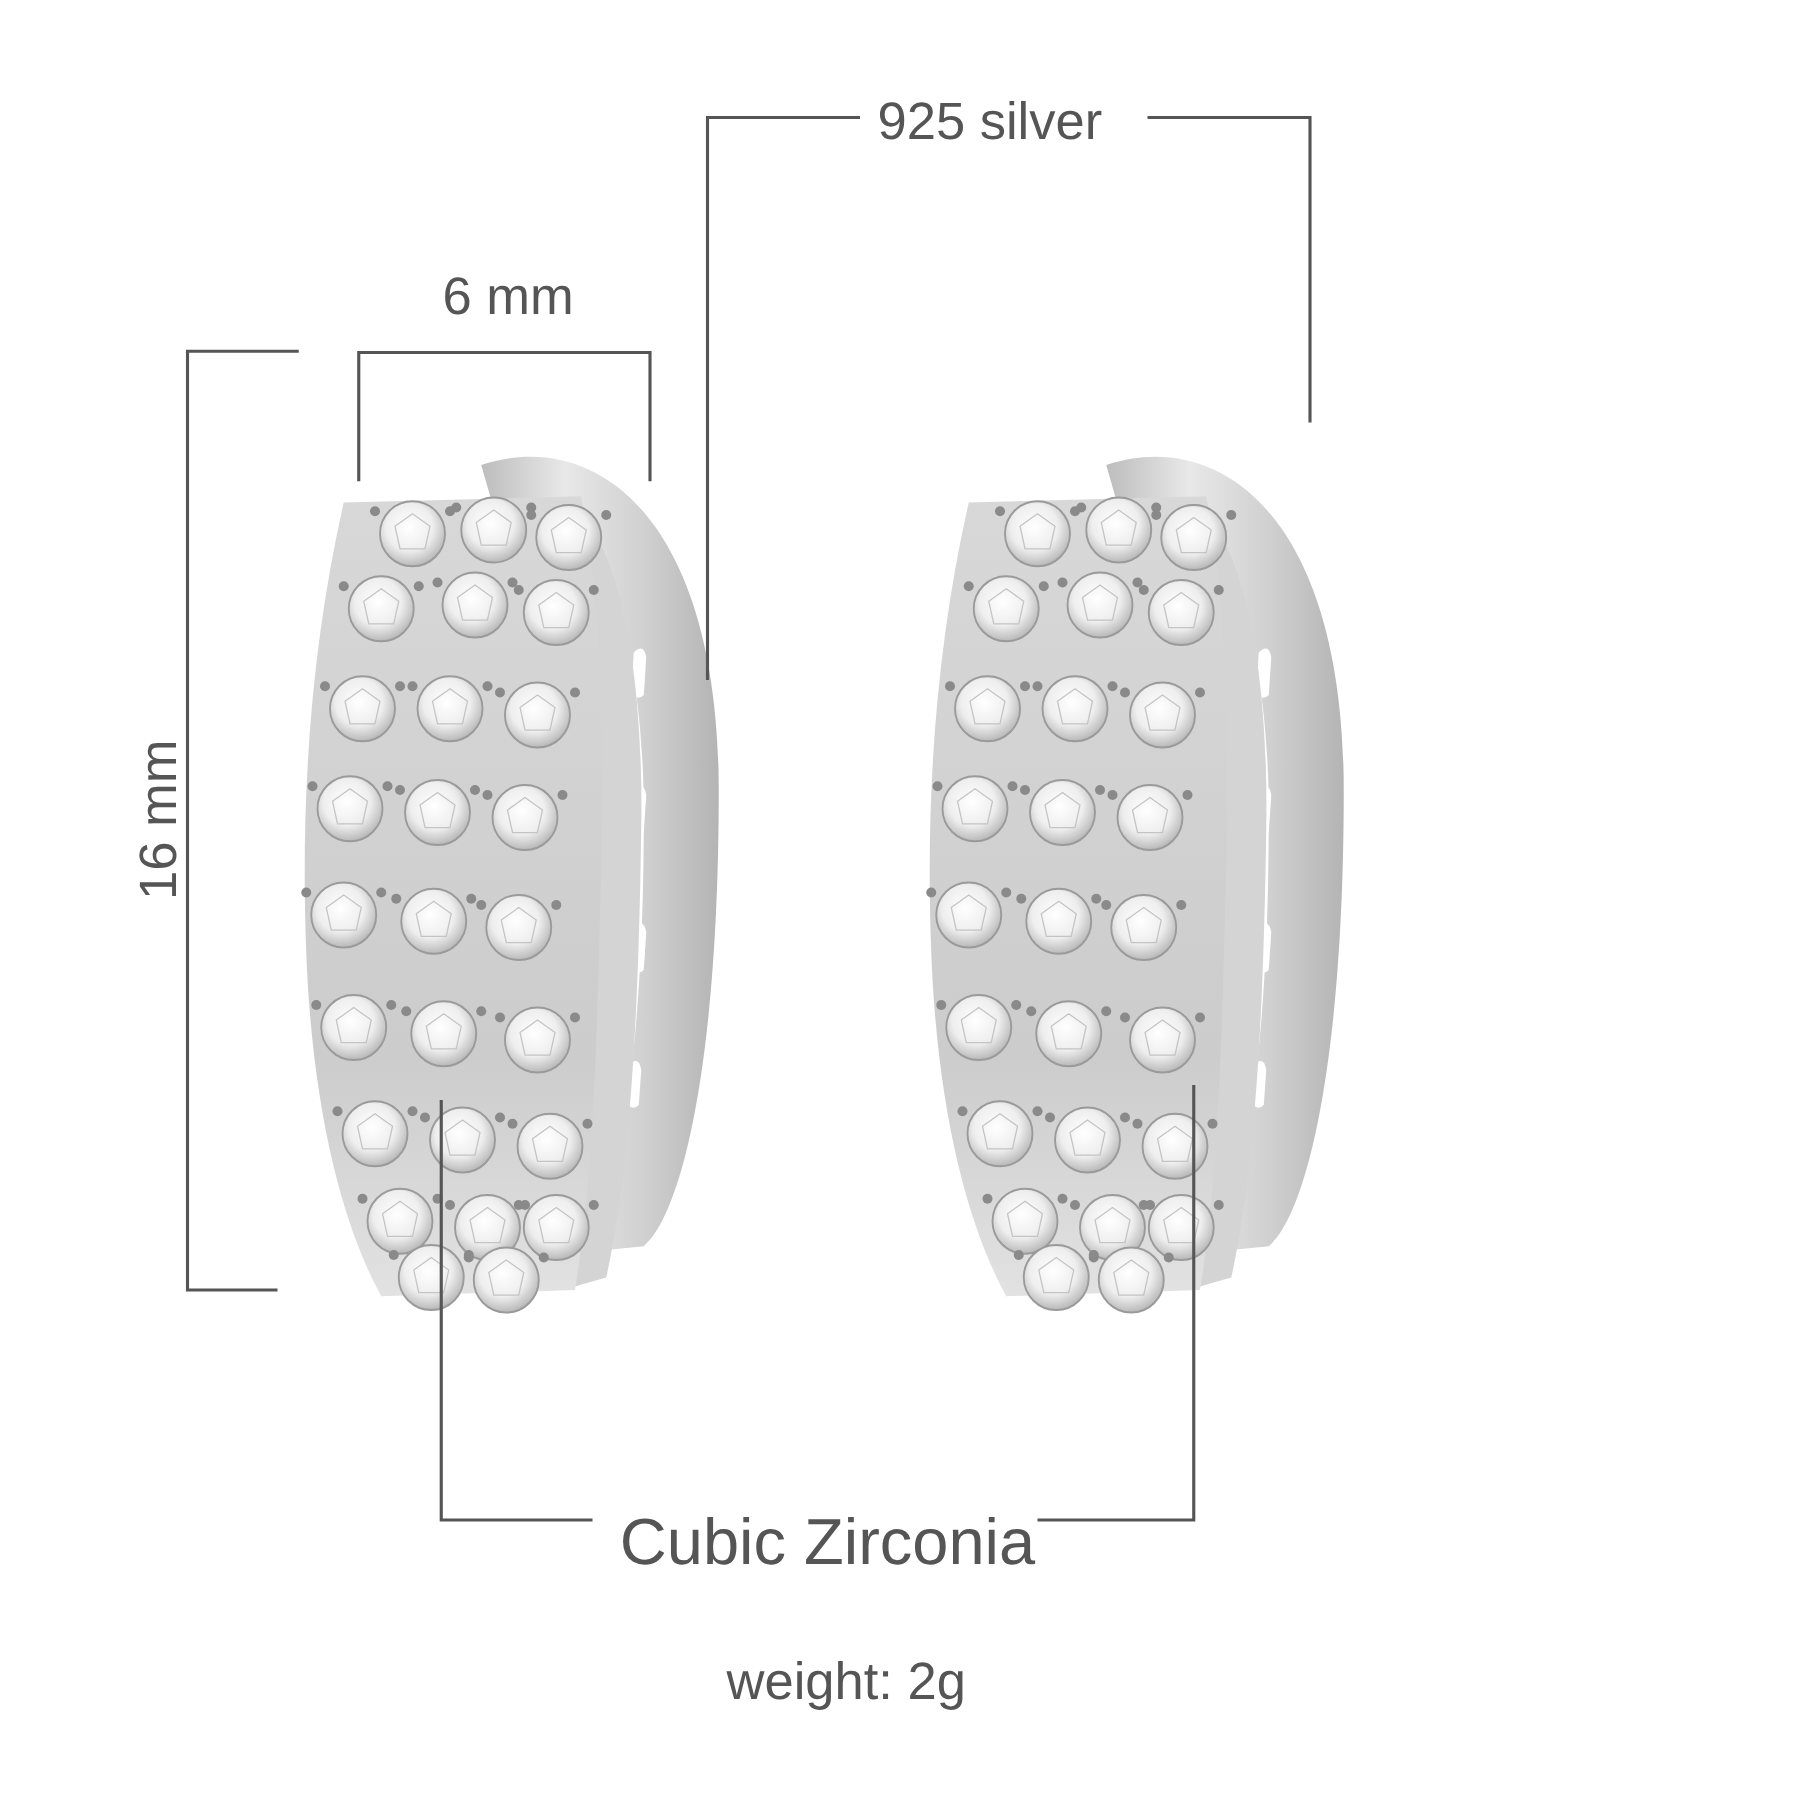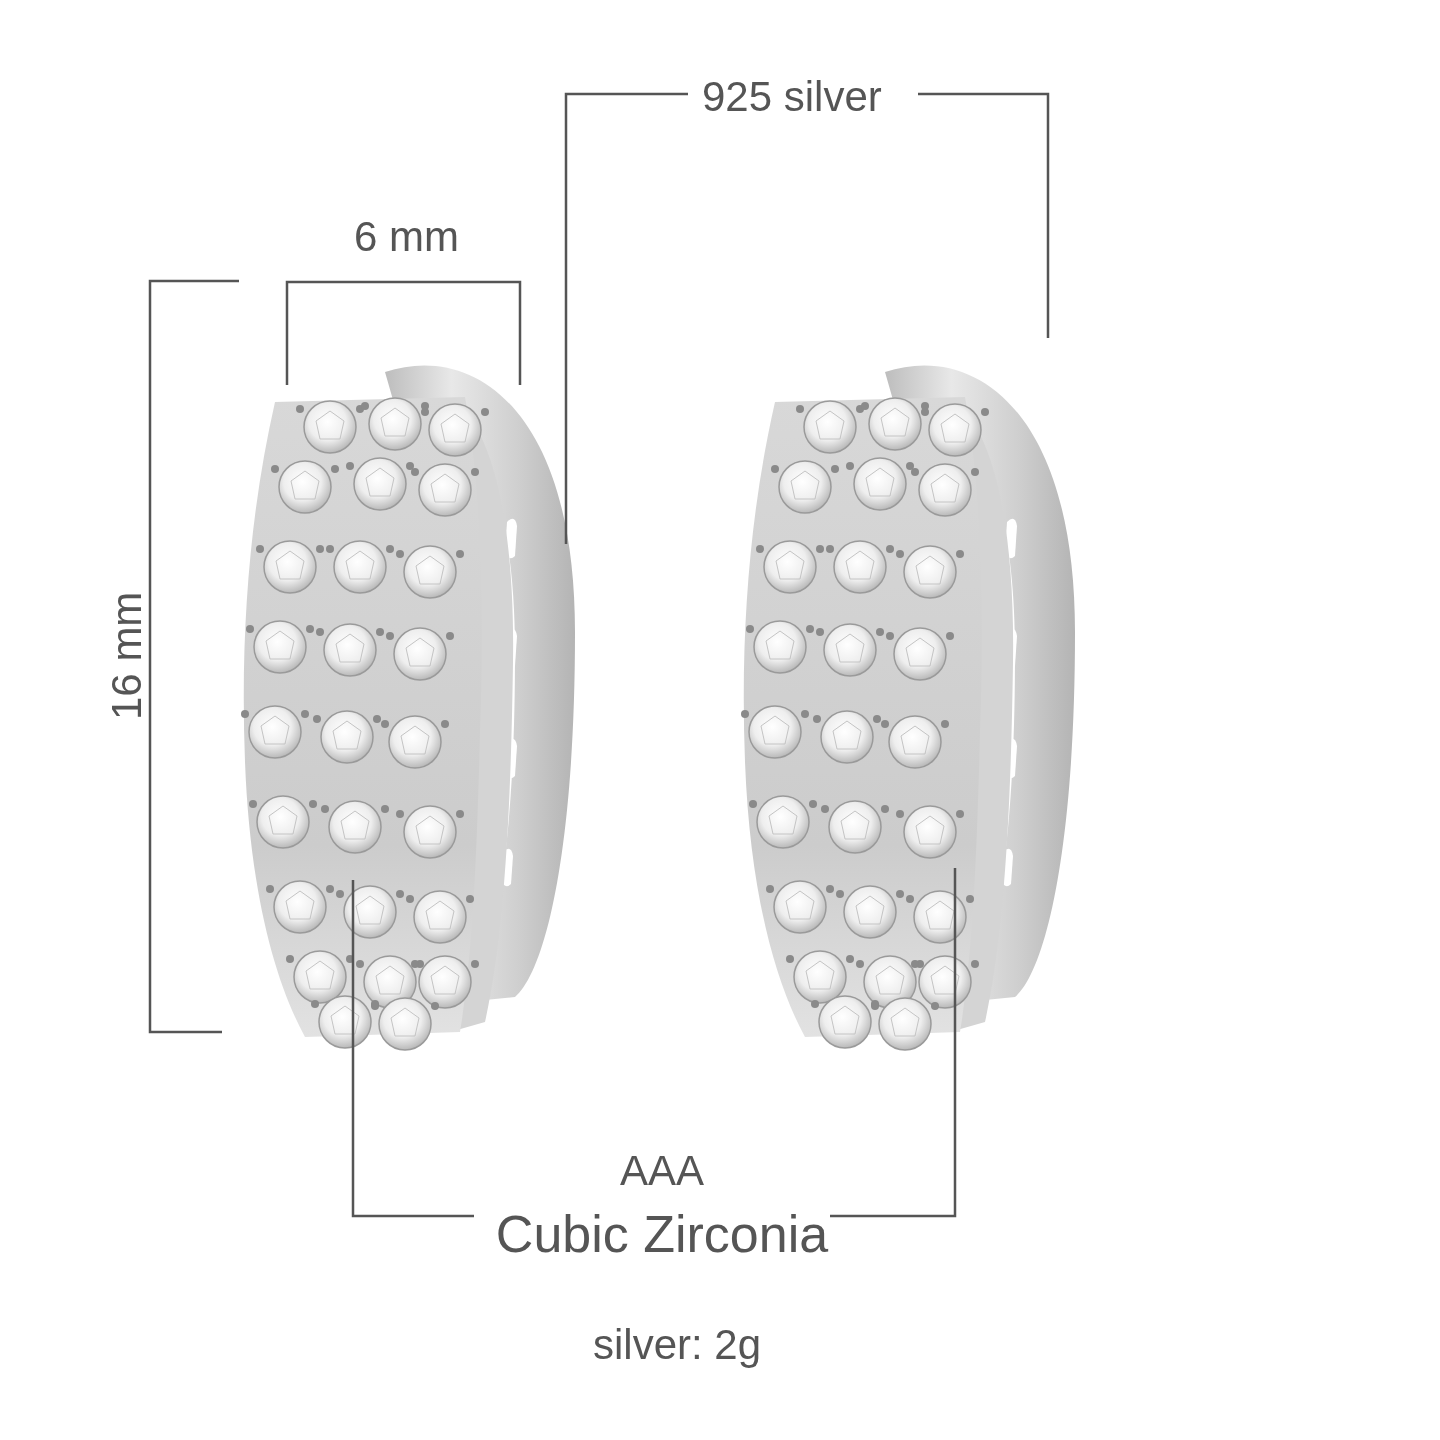--- a/index.html
+++ b/index.html
@@ -132,16 +132,15 @@
       <polyline points="239,281 150,281 150,1032 222,1032"></polyline>
 
       <polyline points="353,880 353,1216 474,1216"></polyline>
       <polyline points="830,1216 955,1216 955,868"></polyline>
     </g>
   </svg>
 
   <div class="label lbl-silver">925 silver</div>
   <div class="label lbl-width">6 mm</div>
   <div class="label lbl-height">16 mm</div>
-  <div class="label lbl-grade">AAA</div>
   <div class="label lbl-stone">Cubic Zirconia</div>
-  <div class="label lbl-weight">silver: 2g</div>
+  <div class="label lbl-weight">weight: 2g</div>
 </div>
 
 </body></html>

